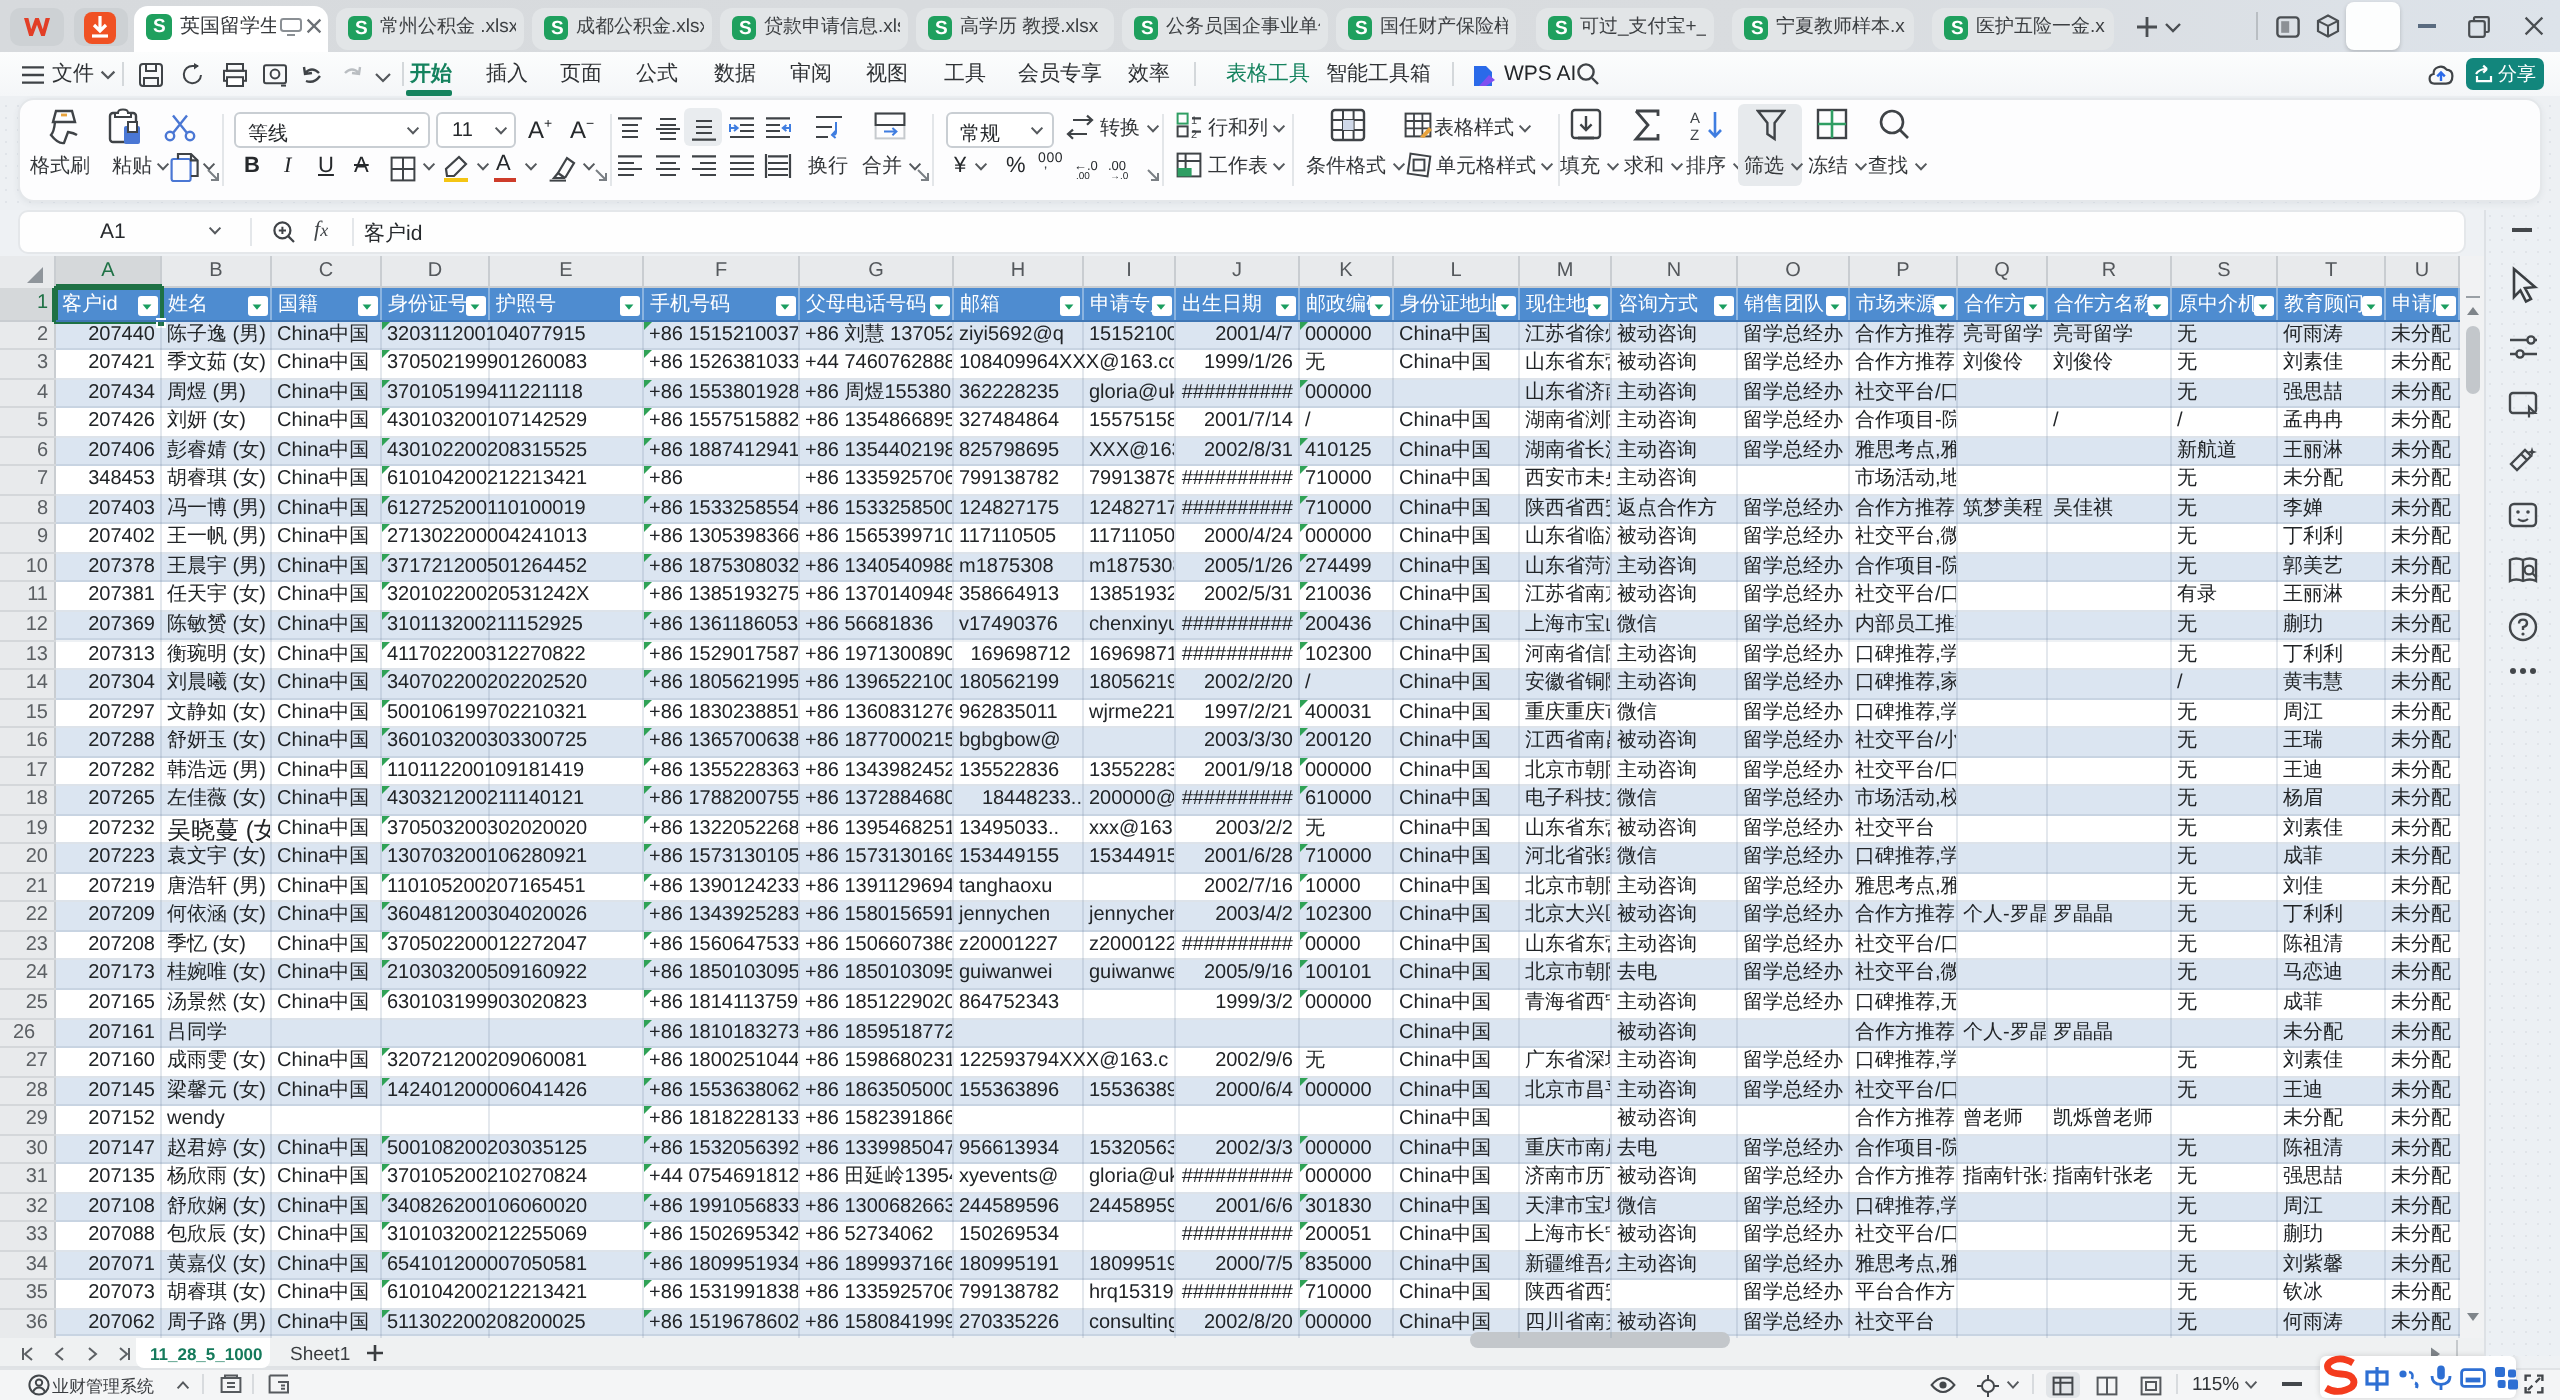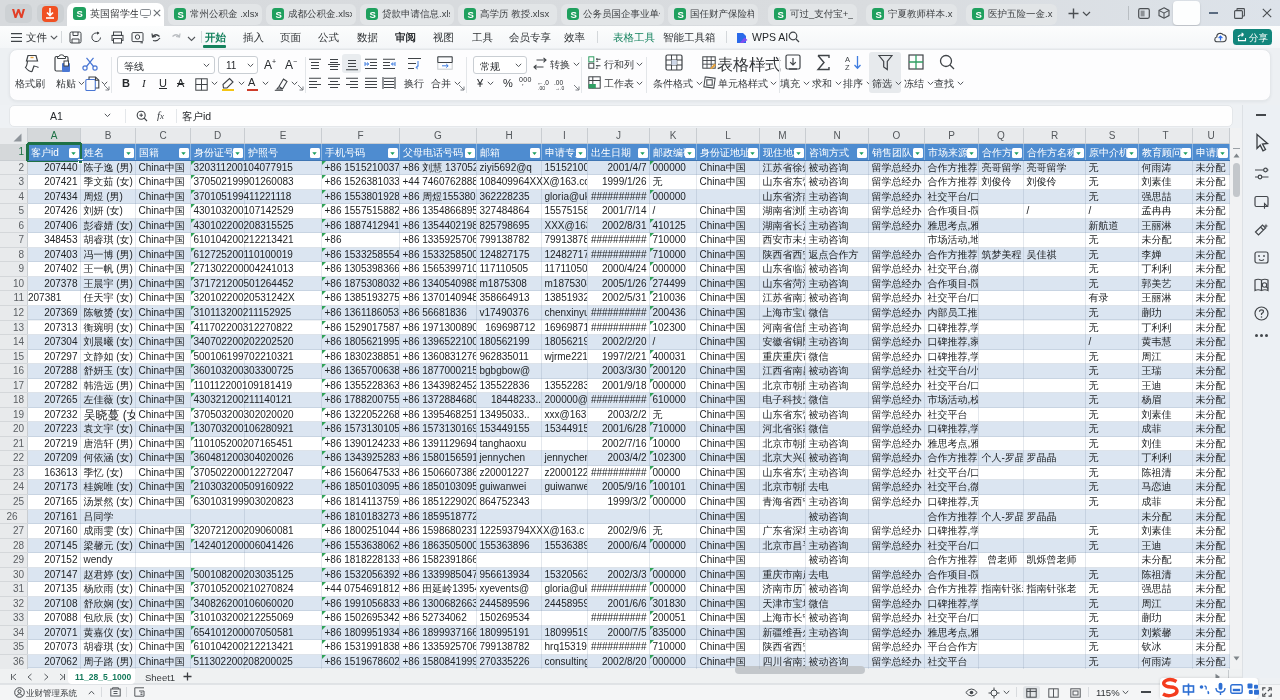--- a/index.html
+++ b/index.html
@@ -128,21 +128,21 @@
 <svg class="abs" style="left:187px;top:36px" width="9" height="6" viewBox="0 0 9 6">
     <path d="M1 1 L4.5 4.5 L8 1" stroke="#54585c" stroke-width="1.1" fill="none"></path>
   </svg>
 <div class="abs" style="left:201px;top:31px;width:1px;height:12px;background:#d4d8db"></div>
 <div class="abs" style="left:205px;top:31px;font-size:10.5px;color:#15825e;font-weight:bold;line-height:12px">开始</div>
 <div class="abs" style="left:203px;top:45px;width:23px;height:2.5px;background:#15825e;border-radius:1px"></div>
 <div class="abs" style="left:243px;top:31px;font-size:10.5px;color:#2f3235;font-weight:normal;line-height:12px">插入</div>
 <div class="abs" style="left:280px;top:31px;font-size:10.5px;color:#2f3235;font-weight:normal;line-height:12px">页面</div>
 <div class="abs" style="left:318px;top:31px;font-size:10.5px;color:#2f3235;font-weight:normal;line-height:12px">公式</div>
 <div class="abs" style="left:357px;top:31px;font-size:10.5px;color:#2f3235;font-weight:normal;line-height:12px">数据</div>
-<div class="abs" style="left:395px;top:31px;font-size:10.5px;color:#2f3235;font-weight:bold;line-height:12px">审阅</div>
+<div class="abs" style="left:395px;top:31px;font-size:10.5px;color:#2f3235;font-weight:normal;line-height:12px">审阅</div>
 <div class="abs" style="left:433px;top:31px;font-size:10.5px;color:#2f3235;font-weight:normal;line-height:12px">视图</div>
 <div class="abs" style="left:472px;top:31px;font-size:10.5px;color:#2f3235;font-weight:normal;line-height:12px">工具</div>
 <div class="abs" style="left:509px;top:31px;font-size:10.5px;color:#2f3235;font-weight:normal;line-height:12px">会员专享</div>
 <div class="abs" style="left:564px;top:31px;font-size:10.5px;color:#2f3235;font-weight:normal;line-height:12px">效率</div>
 <div class="abs" style="left:597px;top:31px;width:1px;height:12px;background:#d4d8db"></div>
 <div class="abs" style="left:613px;top:31px;font-size:10.5px;color:#15825e;line-height:12px">表格工具</div>
 <div class="abs" style="left:663px;top:31px;font-size:10.5px;color:#2f3235;line-height:12px">智能工具箱</div>
 <div class="abs" style="left:726px;top:31px;width:1px;height:12px;background:#d4d8db"></div>
 <svg class="abs" style="left:735px;top:31.5px" width="13" height="12" viewBox="0 0 13 12">
     <path d="M2 1 H8 L11 4 V11 H2 Z" fill="#2a6ae9"></path>
@@ -353,21 +353,21 @@
   </svg>
 <div class="abs" style="left:653px;top:78px;font-size:10px;color:#333639;line-height:11px;white-space:nowrap">条件格式</div>
 <svg class="abs" style="left:696px;top:81px" width="7" height="5" viewBox="0 0 7 5">
     <path d="M0.8 0.8 L3.5 3.6 L6.2 0.8" stroke="#55595d" stroke-width="1" fill="none"></path>
   </svg>
 <svg class="abs" style="left:702px;top:56px" width="14" height="13" viewBox="0 0 14 13">
     <rect x="0.8" y="0.8" width="12.4" height="11.4" stroke="#3f4347" fill="none"></rect>
     <path d="M0.8 4.5 H13.2 M5 0.8 V12.2 M9.2 0.8 V12.2 M0.8 8.2 H13.2" stroke="#3f4347" stroke-width="0.9"></path>
     <path d="M8 12.5 L12.5 7.5 L14 9 L10 13 Z" fill="#e8a33d"></path>
   </svg>
-<div class="abs" style="left:717px;top:59px;font-size:16px;color:#333639;line-height:11px;white-space:nowrap">表格样式</div>
+<div class="abs" style="left:717px;top:59px;font-size:10px;color:#333639;line-height:11px;white-space:nowrap">表格样式</div>
 <svg class="abs" style="left:759px;top:62px" width="7" height="5" viewBox="0 0 7 5">
     <path d="M0.8 0.8 L3.5 3.6 L6.2 0.8" stroke="#55595d" stroke-width="1" fill="none"></path>
   </svg>
 <svg class="abs" style="left:703px;top:76px" width="13" height="13" viewBox="0 0 13 13">
     <rect x="1.5" y="1.5" width="10" height="10" stroke="#3f4347" fill="none" transform="rotate(8 6.5 6.5)"></rect>
     <rect x="3.8" y="3.8" width="5.4" height="5.4" stroke="#3f4347" fill="none"></rect>
   </svg>
 <div class="abs" style="left:718px;top:78px;font-size:10px;color:#333639;line-height:11px;white-space:nowrap">单元格样式</div>
 <svg class="abs" style="left:770px;top:81px" width="7" height="5" viewBox="0 0 7 5">
     <path d="M0.8 0.8 L3.5 3.6 L6.2 0.8" stroke="#55595d" stroke-width="1" fill="none"></path>
@@ -909,21 +909,21 @@
   </svg>
 <div class="abs" style="left:697px;top:276.86px;width:62px;height:14.54px;color:#212427;font-size:10px;line-height:14.54px;text-align:left;padding-left:2.5px;white-space:nowrap;overflow:hidden;z-index:2">China中国</div>
 <div class="abs" style="left:760px;top:276.86px;width:45px;height:14.54px;color:#212427;font-size:10px;line-height:14.54px;text-align:left;padding-left:2.5px;white-space:nowrap;overflow:hidden;z-index:2">山东省菏泽</div>
 <div class="abs" style="left:806px;top:276.86px;width:62px;height:14.54px;color:#212427;font-size:10px;line-height:14.54px;text-align:left;padding-left:2.5px;white-space:nowrap;overflow:hidden;z-index:2">主动咨询</div>
 <div class="abs" style="left:869px;top:276.86px;width:55px;height:14.54px;color:#212427;font-size:10px;line-height:14.54px;text-align:left;padding-left:2.5px;white-space:nowrap;overflow:hidden;z-index:2">留学总经办 合作</div>
 <div class="abs" style="left:925px;top:276.86px;width:53px;height:14.54px;color:#212427;font-size:10px;line-height:14.54px;text-align:left;padding-left:2.5px;white-space:nowrap;overflow:hidden;z-index:2">合作项目-院校</div>
 <div class="abs" style="left:1086px;top:276.86px;width:52px;height:14.54px;color:#212427;font-size:10px;line-height:14.54px;text-align:left;padding-left:2.5px;white-space:nowrap;overflow:hidden;z-index:2">无</div>
 <div class="abs" style="left:1139px;top:276.86px;width:53px;height:14.54px;color:#212427;font-size:10px;line-height:14.54px;text-align:left;padding-left:2.5px;white-space:nowrap;overflow:hidden;z-index:2">郭美艺</div>
 <div class="abs" style="left:1193px;top:276.86px;width:36px;height:14.54px;color:#212427;font-size:10px;line-height:14.54px;text-align:left;padding-left:2.5px;white-space:nowrap;overflow:hidden;z-index:2">未分配</div>
 <div class="abs" style="left:28px;top:291.40px;width:1202px;height:14.54px;background:#ffffff;border-bottom:1px solid #dde3ea"></div>
-<div class="abs" style="left:28px;top:291.40px;width:52px;height:14.54px;color:#212427;font-size:10px;line-height:14.54px;padding-right:2.5px;white-space:nowrap;overflow:hidden;z-index:2">207381</div>
+<div class="abs" style="left:28px;top:291.40px;width:52px;height:14.54px;color:#212427;font-size:10px;line-height:14.54px;text-align:right;padding-right:2.5px;white-space:nowrap;overflow:hidden;z-index:2">207381</div>
 <div class="abs" style="left:81px;top:291.40px;width:54px;height:14.54px;color:#212427;font-size:10px;line-height:14.54px;text-align:left;padding-left:2.5px;white-space:nowrap;overflow:hidden;z-index:2">任天宇 (女)</div>
 <div class="abs" style="left:136px;top:291.40px;width:54px;height:14.54px;color:#212427;font-size:10px;line-height:14.54px;text-align:left;padding-left:2.5px;white-space:nowrap;overflow:hidden;z-index:2">China中国</div>
 <div class="abs" style="left:191px;top:291.40px;width:130px;height:14.54px;color:#212427;font-size:10px;line-height:14.54px;text-align:left;padding-left:2.5px;white-space:nowrap;overflow:hidden;z-index:2">32010220020531242X</div>
 <svg class="abs" style="left:191px;top:291.40px" width="4" height="4" viewBox="0 0 4 4">
     <path d="M0 0 H4 L0 4 Z" fill="#2fa256"></path>
   </svg>
 <div class="abs" style="left:322px;top:291.40px;width:77px;height:14.54px;color:#212427;font-size:10px;line-height:14.54px;text-align:left;padding-left:2.5px;white-space:nowrap;overflow:hidden;z-index:2">+86 13851932753</div>
 <svg class="abs" style="left:322px;top:291.40px" width="4" height="4" viewBox="0 0 4 4">
     <path d="M0 0 H4 L0 4 Z" fill="#2fa256"></path>
   </svg>
@@ -1239,21 +1239,21 @@
 <div class="abs" style="left:760px;top:451.40px;width:45px;height:14.54px;color:#212427;font-size:10px;line-height:14.54px;text-align:left;padding-left:2.5px;white-space:nowrap;overflow:hidden;z-index:2">北京大兴区</div>
 <div class="abs" style="left:806px;top:451.40px;width:62px;height:14.54px;color:#212427;font-size:10px;line-height:14.54px;text-align:left;padding-left:2.5px;white-space:nowrap;overflow:hidden;z-index:2">被动咨询</div>
 <div class="abs" style="left:869px;top:451.40px;width:55px;height:14.54px;color:#212427;font-size:10px;line-height:14.54px;text-align:left;padding-left:2.5px;white-space:nowrap;overflow:hidden;z-index:2">留学总经办 合作</div>
 <div class="abs" style="left:925px;top:451.40px;width:53px;height:14.54px;color:#212427;font-size:10px;line-height:14.54px;text-align:left;padding-left:2.5px;white-space:nowrap;overflow:hidden;z-index:2">合作方推荐</div>
 <div class="abs" style="left:979px;top:451.40px;width:44px;height:14.54px;color:#212427;font-size:10px;line-height:14.54px;text-align:left;padding-left:2.5px;white-space:nowrap;overflow:hidden;z-index:2">个人-罗晶</div>
 <div class="abs" style="left:1024px;top:451.40px;width:61px;height:14.54px;color:#212427;font-size:10px;line-height:14.54px;text-align:left;padding-left:2.5px;white-space:nowrap;overflow:hidden;z-index:2">罗晶晶</div>
 <div class="abs" style="left:1086px;top:451.40px;width:52px;height:14.54px;color:#212427;font-size:10px;line-height:14.54px;text-align:left;padding-left:2.5px;white-space:nowrap;overflow:hidden;z-index:2">无</div>
 <div class="abs" style="left:1139px;top:451.40px;width:53px;height:14.54px;color:#212427;font-size:10px;line-height:14.54px;text-align:left;padding-left:2.5px;white-space:nowrap;overflow:hidden;z-index:2">丁利利</div>
 <div class="abs" style="left:1193px;top:451.40px;width:36px;height:14.54px;color:#212427;font-size:10px;line-height:14.54px;text-align:left;padding-left:2.5px;white-space:nowrap;overflow:hidden;z-index:2">未分配</div>
 <div class="abs" style="left:28px;top:465.94px;width:1202px;height:14.54px;background:#ffffff;border-bottom:1px solid #dde3ea"></div>
-<div class="abs" style="left:28px;top:465.94px;width:52px;height:14.54px;color:#212427;font-size:10px;line-height:14.54px;text-align:right;padding-right:2.5px;white-space:nowrap;overflow:hidden;z-index:2">163613</div>
+<div class="abs" style="left:28px;top:465.94px;width:52px;height:14.54px;color:#212427;font-size:10px;line-height:14.54px;text-align:right;padding-right:2.5px;white-space:nowrap;overflow:hidden;z-index:2">207208</div>
 <div class="abs" style="left:81px;top:465.94px;width:54px;height:14.54px;color:#212427;font-size:10px;line-height:14.54px;text-align:left;padding-left:2.5px;white-space:nowrap;overflow:hidden;z-index:2">季忆 (女)</div>
 <div class="abs" style="left:136px;top:465.94px;width:54px;height:14.54px;color:#212427;font-size:10px;line-height:14.54px;text-align:left;padding-left:2.5px;white-space:nowrap;overflow:hidden;z-index:2">China中国</div>
 <div class="abs" style="left:191px;top:465.94px;width:130px;height:14.54px;color:#212427;font-size:10px;line-height:14.54px;text-align:left;padding-left:2.5px;white-space:nowrap;overflow:hidden;z-index:2">370502200012272047</div>
 <svg class="abs" style="left:191px;top:465.94px" width="4" height="4" viewBox="0 0 4 4">
     <path d="M0 0 H4 L0 4 Z" fill="#2fa256"></path>
   </svg>
 <div class="abs" style="left:322px;top:465.94px;width:77px;height:14.54px;color:#212427;font-size:10px;line-height:14.54px;text-align:left;padding-left:2.5px;white-space:nowrap;overflow:hidden;z-index:2">+86 15606475338</div>
 <svg class="abs" style="left:322px;top:465.94px" width="4" height="4" viewBox="0 0 4 4">
     <path d="M0 0 H4 L0 4 Z" fill="#2fa256"></path>
   </svg>
@@ -1399,21 +1399,21 @@
 <div class="abs" style="left:28px;top:553.21px;width:52px;height:14.54px;color:#212427;font-size:10px;line-height:14.54px;text-align:right;padding-right:2.5px;white-space:nowrap;overflow:hidden;z-index:2">207152</div>
 <div class="abs" style="left:81px;top:553.21px;width:54px;height:14.54px;color:#212427;font-size:10px;line-height:14.54px;text-align:left;padding-left:2.5px;white-space:nowrap;overflow:hidden;z-index:2">wendy</div>
 <div class="abs" style="left:322px;top:553.21px;width:77px;height:14.54px;color:#212427;font-size:10px;line-height:14.54px;text-align:left;padding-left:2.5px;white-space:nowrap;overflow:hidden;z-index:2">+86 18182281333</div>
 <svg class="abs" style="left:322px;top:553.21px" width="4" height="4" viewBox="0 0 4 4">
     <path d="M0 0 H4 L0 4 Z" fill="#2fa256"></path>
   </svg>
 <div class="abs" style="left:400px;top:553.21px;width:76px;height:14.54px;color:#212427;font-size:10px;line-height:14.54px;text-align:left;padding-left:2.5px;white-space:nowrap;overflow:hidden;z-index:2">+86 15823918663</div>
 <div class="abs" style="left:697px;top:553.21px;width:62px;height:14.54px;color:#212427;font-size:10px;line-height:14.54px;text-align:left;padding-left:2.5px;white-space:nowrap;overflow:hidden;z-index:2">China中国</div>
 <div class="abs" style="left:806px;top:553.21px;width:62px;height:14.54px;color:#212427;font-size:10px;line-height:14.54px;text-align:left;padding-left:2.5px;white-space:nowrap;overflow:hidden;z-index:2">被动咨询</div>
 <div class="abs" style="left:925px;top:553.21px;width:53px;height:14.54px;color:#212427;font-size:10px;line-height:14.54px;text-align:left;padding-left:2.5px;white-space:nowrap;overflow:hidden;z-index:2">合作方推荐</div>
-<div class="abs" style="left:979px;top:553.21px;width:44px;height:14.54px;color:#212427;font-size:10px;line-height:14.54px;text-align:center;padding-left:2.5px;white-space:nowrap;overflow:hidden;z-index:2">曾老师</div>
+<div class="abs" style="left:979px;top:553.21px;width:44px;height:14.54px;color:#212427;font-size:10px;line-height:14.54px;text-align:left;padding-left:2.5px;white-space:nowrap;overflow:hidden;z-index:2">曾老师</div>
 <div class="abs" style="left:1024px;top:553.21px;width:61px;height:14.54px;color:#212427;font-size:10px;line-height:14.54px;text-align:left;padding-left:2.5px;white-space:nowrap;overflow:hidden;z-index:2">凯烁曾老师</div>
 <div class="abs" style="left:1139px;top:553.21px;width:53px;height:14.54px;color:#212427;font-size:10px;line-height:14.54px;text-align:left;padding-left:2.5px;white-space:nowrap;overflow:hidden;z-index:2">未分配</div>
 <div class="abs" style="left:1193px;top:553.21px;width:36px;height:14.54px;color:#212427;font-size:10px;line-height:14.54px;text-align:left;padding-left:2.5px;white-space:nowrap;overflow:hidden;z-index:2">未分配</div>
 <div class="abs" style="left:28px;top:567.76px;width:1202px;height:14.54px;background:#dbe5f1;border-bottom:1px solid #c8d4e2"></div>
 <div class="abs" style="left:28px;top:567.76px;width:52px;height:14.54px;color:#212427;font-size:10px;line-height:14.54px;text-align:right;padding-right:2.5px;white-space:nowrap;overflow:hidden;z-index:2">207147</div>
 <div class="abs" style="left:81px;top:567.76px;width:54px;height:14.54px;color:#212427;font-size:10px;line-height:14.54px;text-align:left;padding-left:2.5px;white-space:nowrap;overflow:hidden;z-index:2">赵君婷 (女)</div>
 <div class="abs" style="left:136px;top:567.76px;width:54px;height:14.54px;color:#212427;font-size:10px;line-height:14.54px;text-align:left;padding-left:2.5px;white-space:nowrap;overflow:hidden;z-index:2">China中国</div>
 <div class="abs" style="left:191px;top:567.76px;width:130px;height:14.54px;color:#212427;font-size:10px;line-height:14.54px;text-align:left;padding-left:2.5px;white-space:nowrap;overflow:hidden;z-index:2">500108200203035125</div>
 <svg class="abs" style="left:191px;top:567.76px" width="4" height="4" viewBox="0 0 4 4">
     <path d="M0 0 H4 L0 4 Z" fill="#2fa256"></path>

